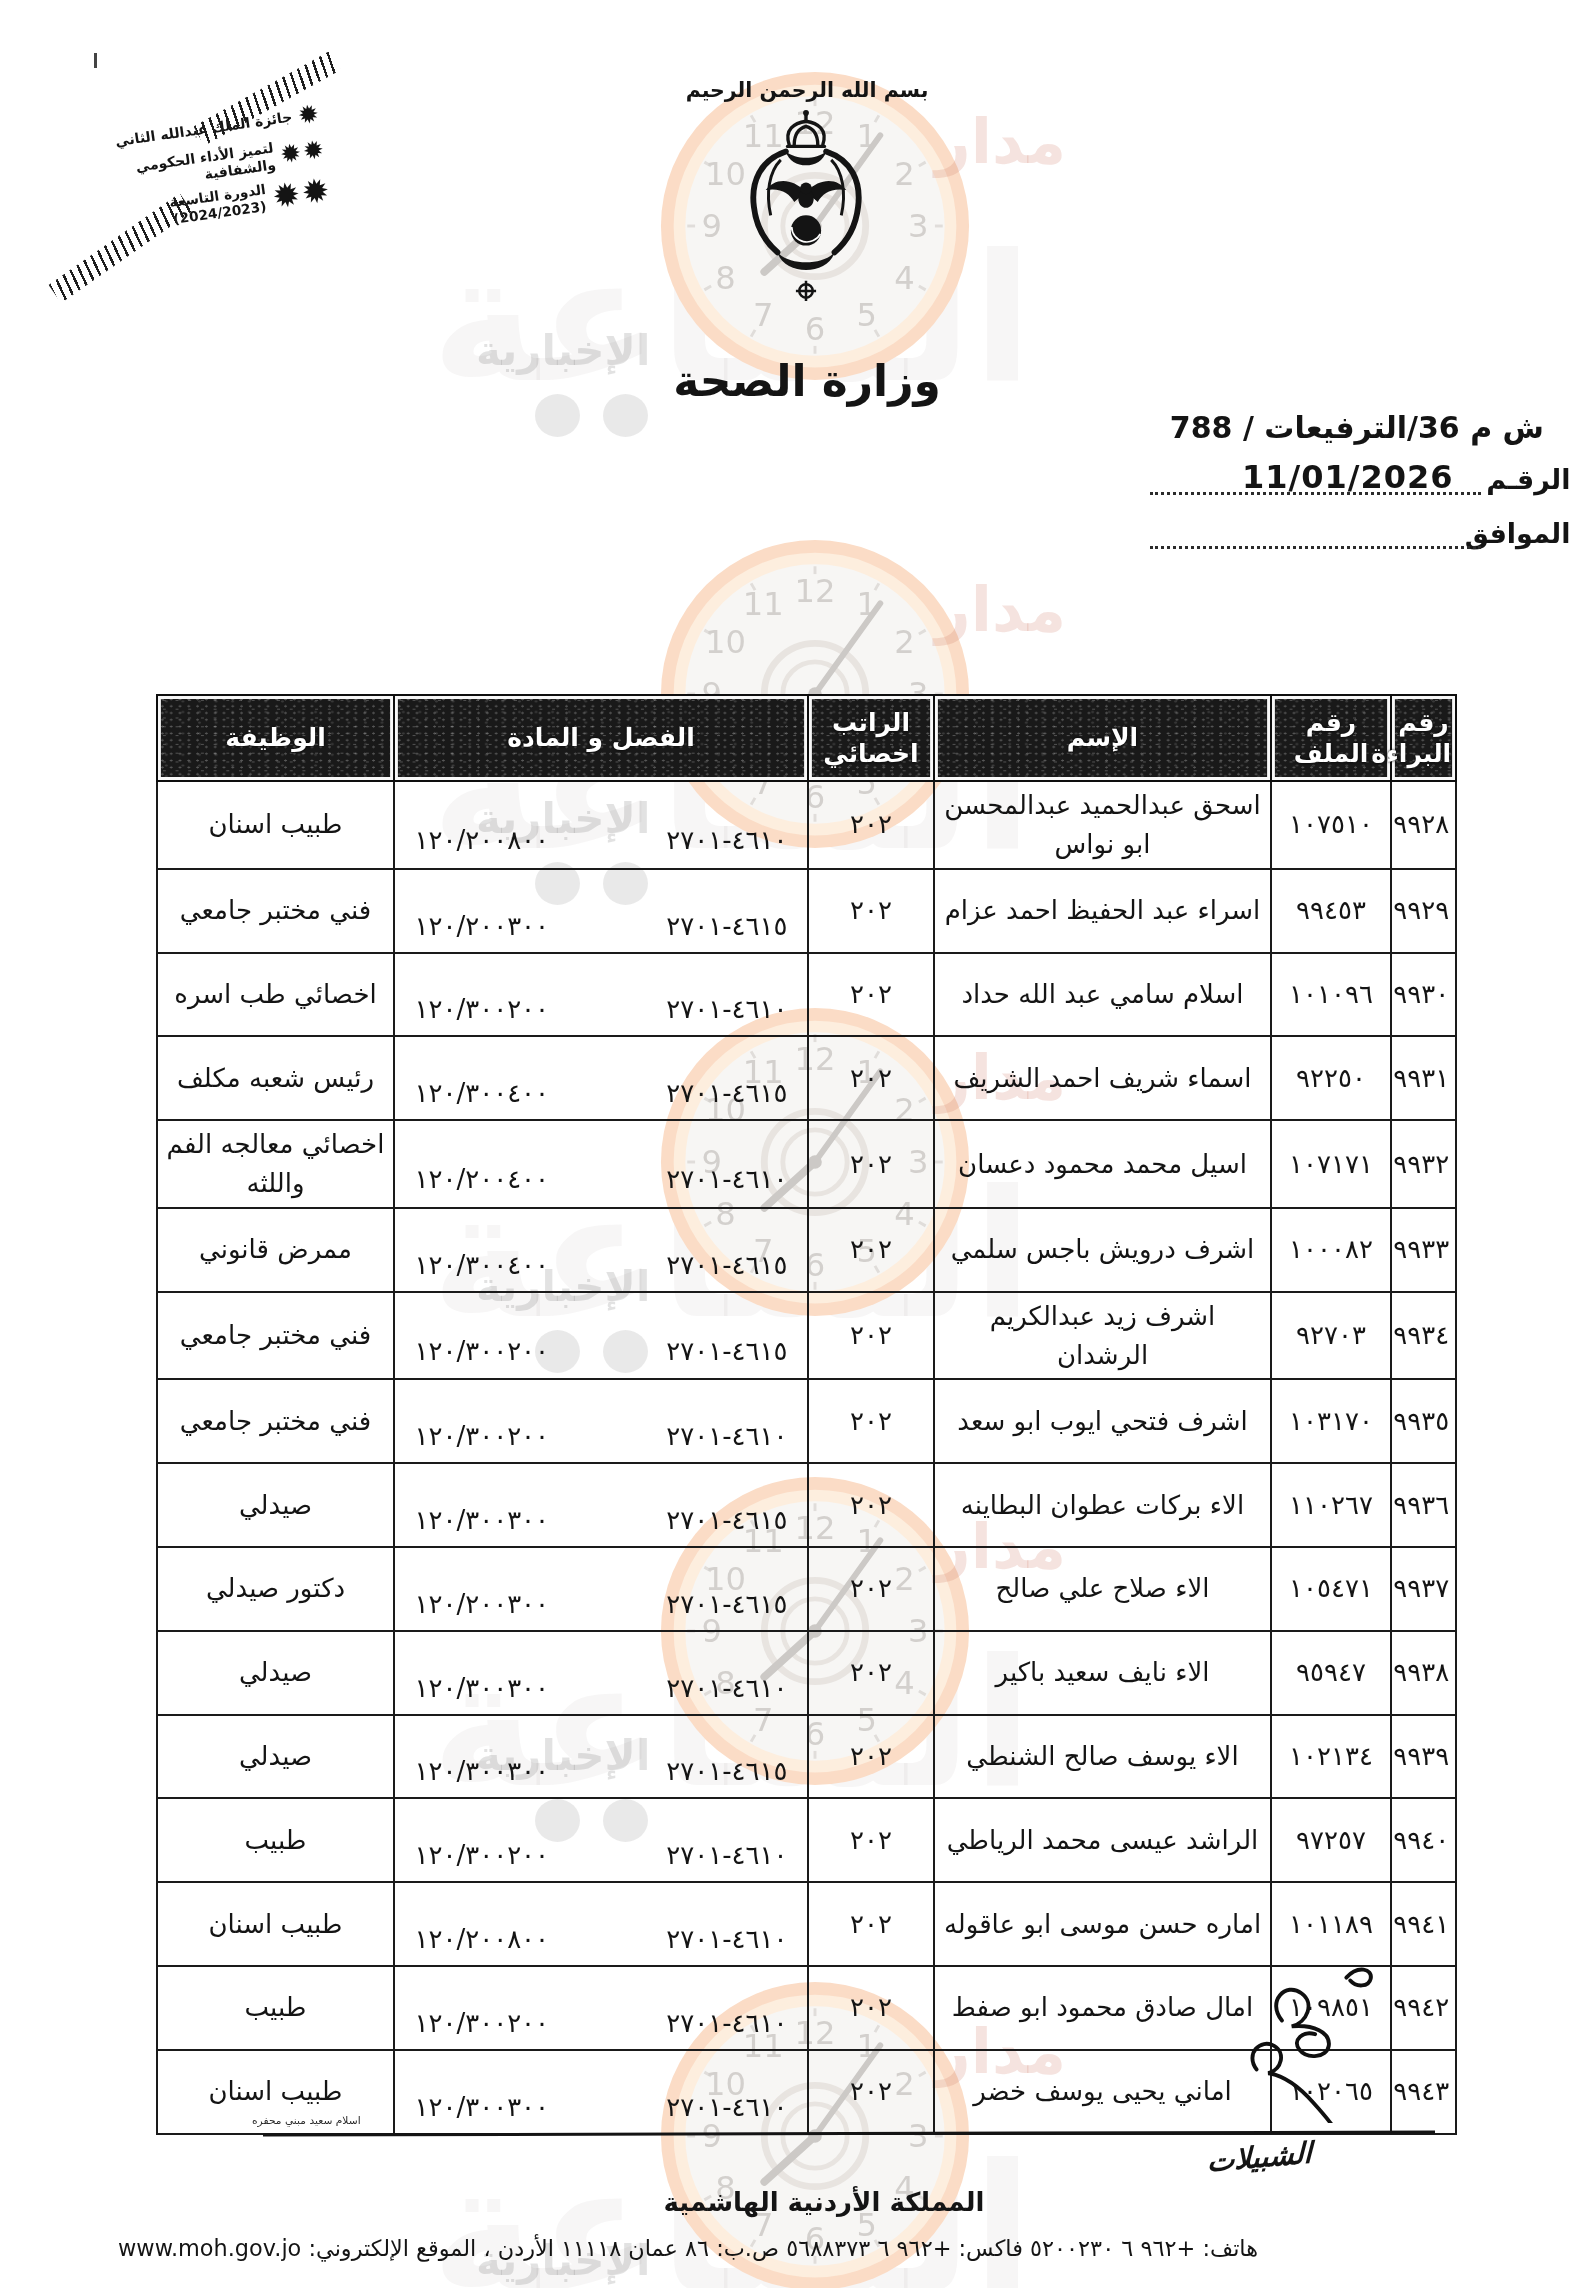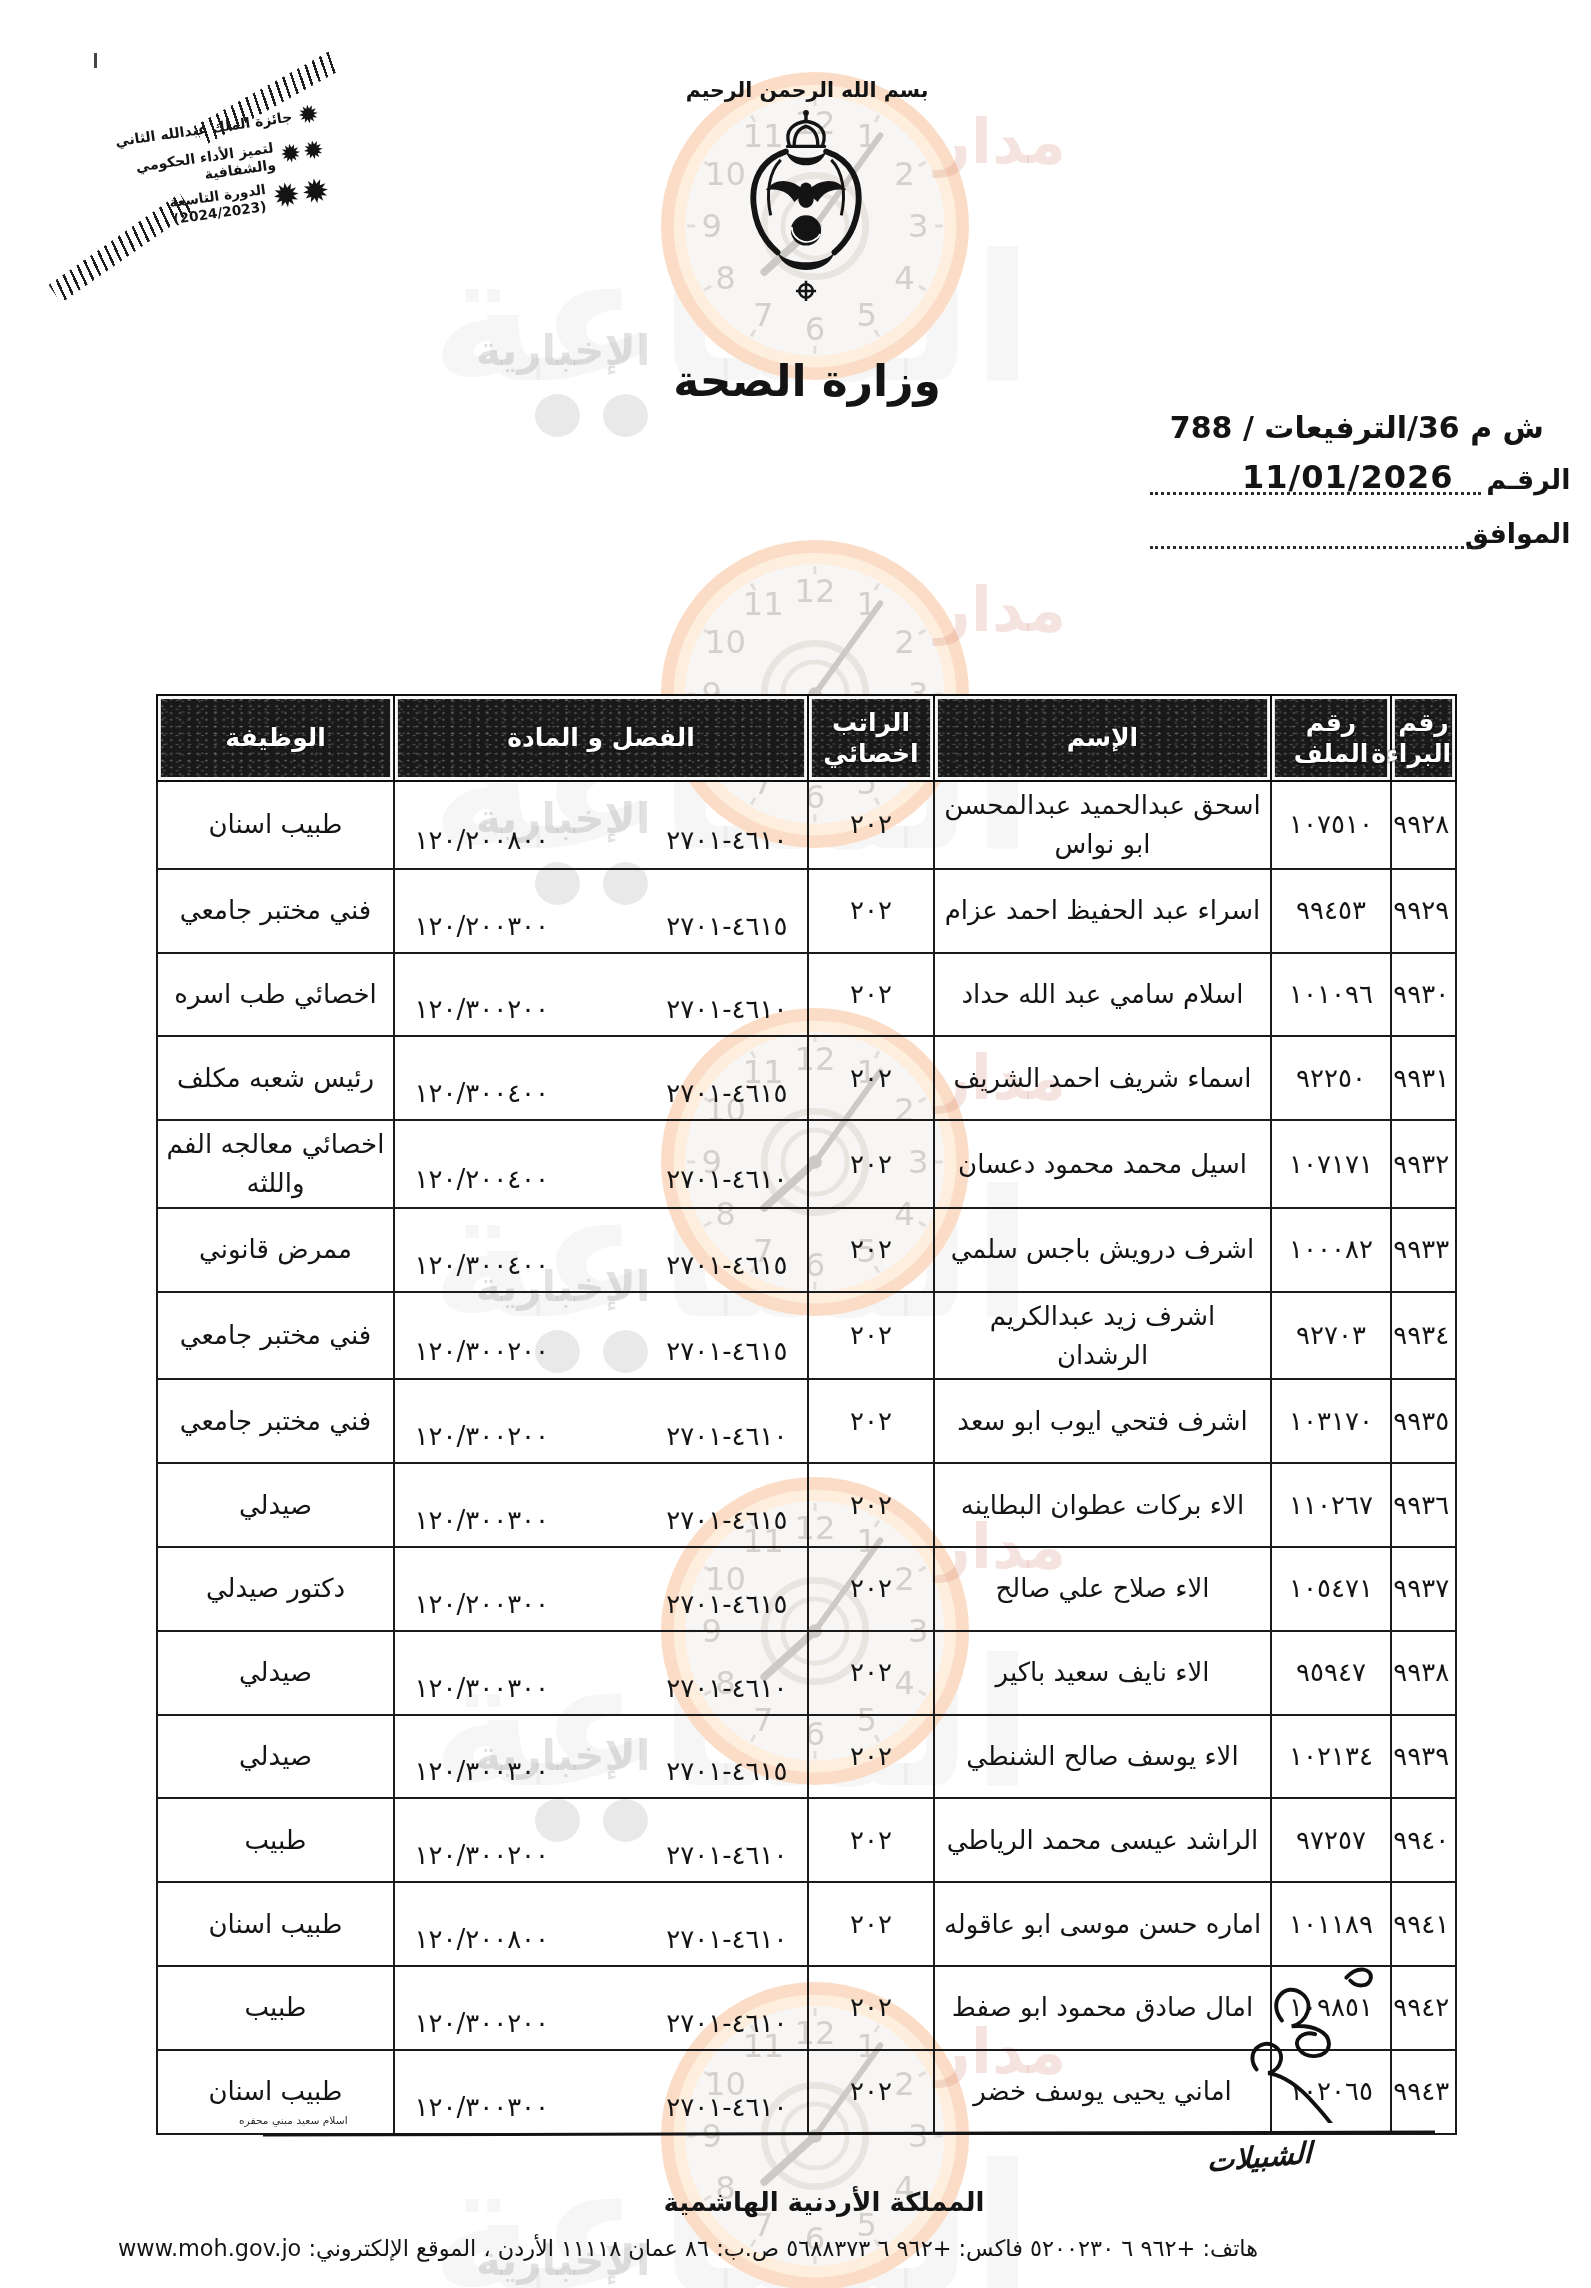--- a/index.html
+++ b/index.html
@@ -53,21 +53,21 @@
                        radial-gradient(rgba(255,255,255,0.14) 1.2px,transparent 2px);
       background-size:8.8px 6.8px,12.7px 8.8px,16.6px 10.7px;
       box-shadow:inset 0 0 0 2.9px #f8f8f8;
       text-shadow:0 0 2.9px #000;padding:2px 3.9px;line-height:1.25;}
   .doc-table td{height:74px;border:2.4px solid #1a1a1a;padding:3.9px 5.9px;background:transparent;
                 line-height:1.5;}
   .num{direction:ltr;unicode-bidi:embed;letter-spacing:3.9px;}
   .clause-wrap{display:flex;direction:ltr;justify-content:space-between;padding:0 13.7px;letter-spacing:1px;margin-top:31px;}
   
   .sig-svg{position:absolute;left:1231px;top:1962px;width:176px;height:161px;}
-  .micro-note{position:absolute;left:239px;top:2114px;font-size:10.7px;color:#2a2a2a;
+  .micro-note{position:absolute;left:252px;top:2114px;font-size:10.7px;color:#2a2a2a;
               transform:scaleY(0.95);letter-spacing:0.5px;}
   .sep-line{position:absolute;left:263px;top:2132px;width:1172px;height:2.9px;background:#141414;
             transform:rotate(-0.15deg);}
   .hand-name{position:absolute;left:1207px;top:2140px;font-size:29px;font-weight:bold;font-style:italic;
              transform:rotate(-5deg) skewX(-6deg);direction:rtl;}
   .kingdom{position:absolute;left:824px;top:2171px;transform:translateX(-50%);
            font-size:26px;font-weight:bold;white-space:nowrap;margin-top:16px;}
   .contact{position:absolute;left:244px;top:2207px;width:1014px;text-align:center;
            font-size:22.4px;direction:rtl;white-space:nowrap;margin-top:28px;}
 </style>

